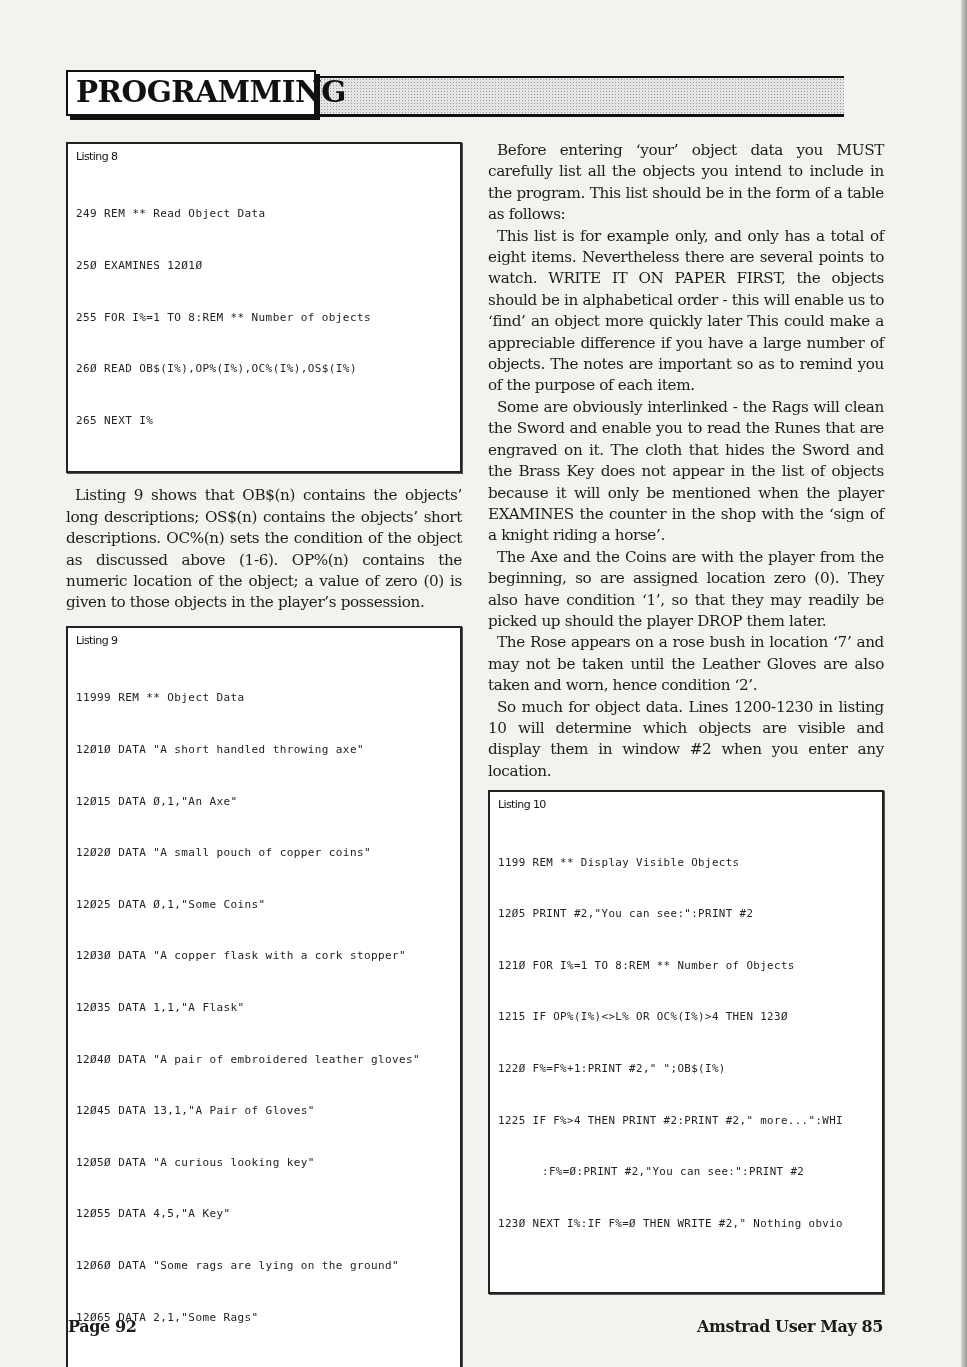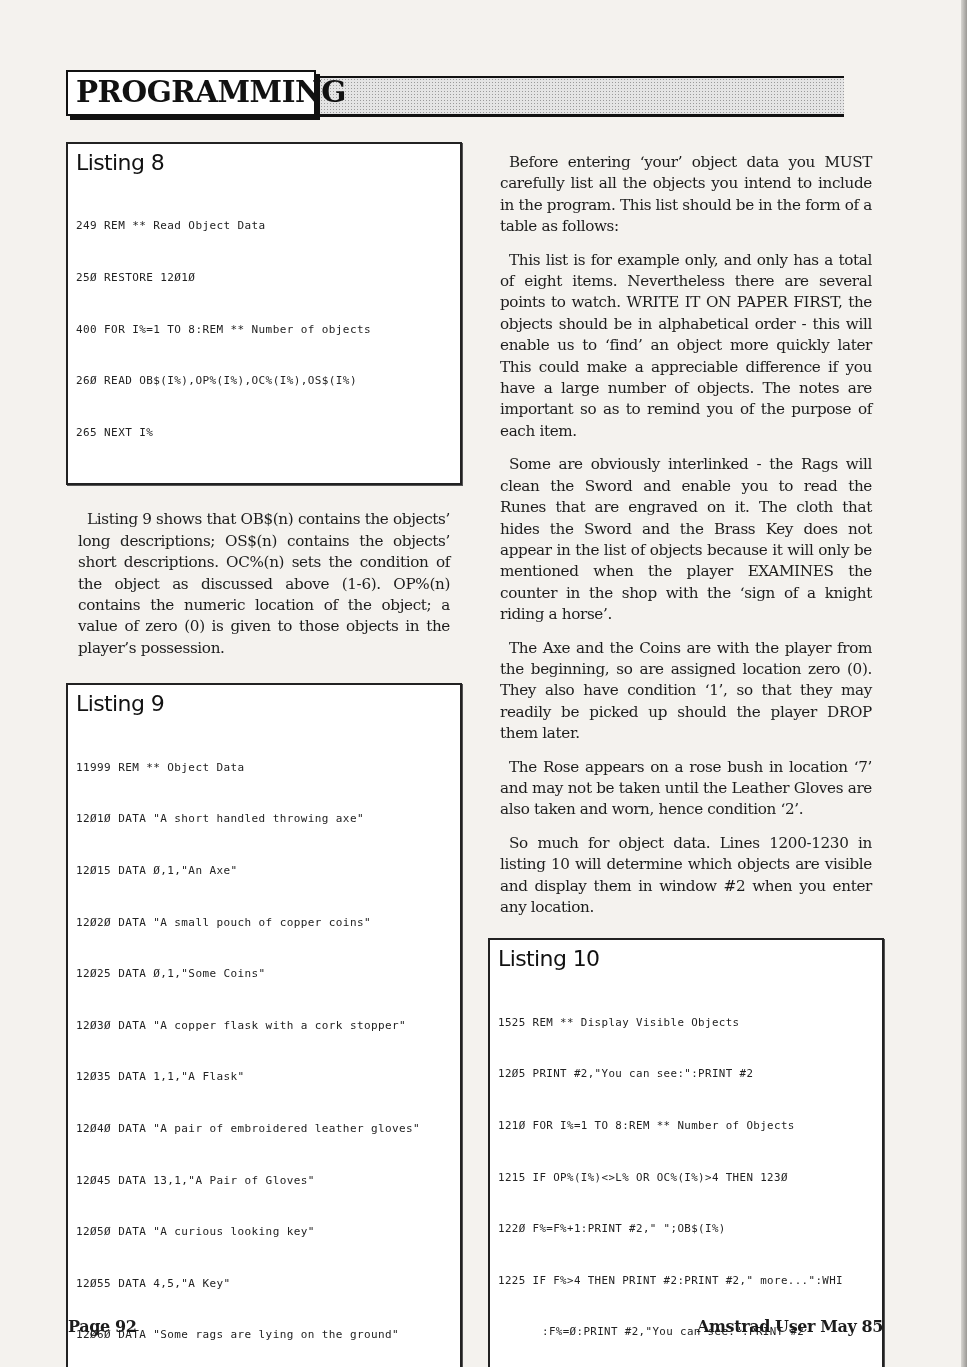--- a/index.html
+++ b/index.html
@@ -31,30 +31,30 @@
   }
   
   .col { position: absolute; }
   .col-left { left: 66px; top: 142px; width: 396px; }
   .col-right { left: 488px; top: 140px; width: 396px; }
   .listing {
     border: 2px solid #222; background: #fff; padding: 6px 8px 8px 8px;
     box-shadow: 1px 1px 0 #555;
   }
   .listing-title {
-    font-family: "DejaVu Sans", sans-serif; font-size: 22px; font-weight: 500;
+    font-family: "DejaVu Sans", sans-serif; font-size: 11px; font-weight: 500;
     letter-spacing: -0.6px; margin-bottom: 8px; color: #111;
   }
   .code {
     font-family: "DejaVu Sans Mono", monospace; font-size: 11px; line-height: 17.2px;
     white-space: pre; color: #222; letter-spacing: 0.4px;
   }
   .code .cont { padding-left: 44px; }
   p.body {
-    margin: 12px; font-size: 15.2px; line-height: 21.4px; text-align: justify;
+    margin: 0; font-size: 15.2px; line-height: 21.4px; text-align: justify;
     text-indent: 9px; letter-spacing: -0.35px;
   }
   .gap-s { height: 12px; }
   
   .footer-left, .footer-right {
     position: absolute; top: 1317px; font-weight: bold; font-size: 16px;
     font-family: "DejaVu Serif", serif; letter-spacing: -0.4px;
   }
   .footer-left { left: 68px; }
   .footer-right { left: 697px; }
@@ -69,22 +69,22 @@
     <span class="header-title">PROGRAMMING</span>
   </div>
   <div class="header-bar"></div>
 </div>
 
 <div class="col col-left">
   <div class="listing">
     <div class="listing-title">Listing 8</div>
     <div class="code">
       <div>249 REM ** Read Object Data</div>
-      <div>25Ø RESTORE 12Ø1Ø</div>
-      <div>400 FOR I%=1 TO 8:REM ** Number of objects</div>
+      <div>25Ø EXAMINES 12Ø1Ø</div>
+      <div>255 FOR I%=1 TO 8:REM ** Number of objects</div>
       <div>26Ø READ OB$(I%),OP%(I%),OC%(I%),OS$(I%)</div>
       <div>265 NEXT I%</div>
     </div>
   </div>
   <div class="gap-s"></div>
   <p class="body">Listing 9 shows that OB$(n) contains the objects’ long descriptions; OS$(n) contains the objects’ short descriptions. OC%(n) sets the condition of the object as discussed above (1-6). OP%(n) contains the numeric location of the object; a value of zero (0) is given to those objects in the player’s possession.</p>
   <div class="gap-s"></div>
   <div class="listing" style="padding-bottom:14px;">
     <div class="listing-title">Listing 9</div>
     <div class="code">
@@ -114,21 +114,21 @@
   <p class="body">Before entering ‘your’ object data you MUST carefully list all the objects you intend to include in the program. This list should be in the form of a table as follows:</p>
   <p class="body">This list is for example only, and only has a total of eight items. Nevertheless there are several points to watch. WRITE IT ON PAPER FIRST, the objects should be in alphabetical order - this will enable us to ‘find’ an object more quickly later This could make a appreciable difference if you have a large number of objects. The notes are important so as to remind you of the purpose of each item.</p>
   <p class="body">Some are obviously interlinked - the Rags will clean the Sword and enable you to read the Runes that are engraved on it. The cloth that hides the Sword and the Brass Key does not appear in the list of objects because it will only be mentioned when the player EXAMINES the counter in the shop with the ‘sign of a knight riding a horse’.</p>
   <p class="body">The Axe and the Coins are with the player from the beginning, so are assigned location zero (0). They also have condition ‘1’, so that they may readily be picked up should the player DROP them later.</p>
   <p class="body">The Rose appears on a rose bush in location ‘7’ and may not be taken until the Leather Gloves are also taken and worn, hence condition ‘2’.</p>
   <p class="body">So much for object data. Lines 1200-1230 in listing 10 will determine which objects are visible and display them in window #2 when you enter any location.</p>
   <div class="gap-s" style="height:8px;"></div>
   <div class="listing" style="padding-left:8px;">
     <div class="listing-title">Listing 10</div>
     <div class="code" style="font-size:10.8px;">
-      <div>1525 REM ** Display Visible Objects</div>
+      <div>1199 REM ** Display Visible Objects</div>
       <div>12Ø5 PRINT #2,"You can see:":PRINT #2</div>
       <div>121Ø FOR I%=1 TO 8:REM ** Number of Objects</div>
       <div>1215 IF OP%(I%)&lt;&gt;L% OR OC%(I%)&gt;4 THEN 123Ø</div>
       <div>122Ø F%=F%+1:PRINT #2," ";OB$(I%)</div>
       <div>1225 IF F%&gt;4 THEN PRINT #2:PRINT #2," more...":WHI</div>
       <div class="cont">:F%=Ø:PRINT #2,"You can see:":PRINT #2</div>
       <div>123Ø NEXT I%:IF F%=Ø THEN WRITE #2," Nothing obvio</div>
       
     </div>
   </div>

